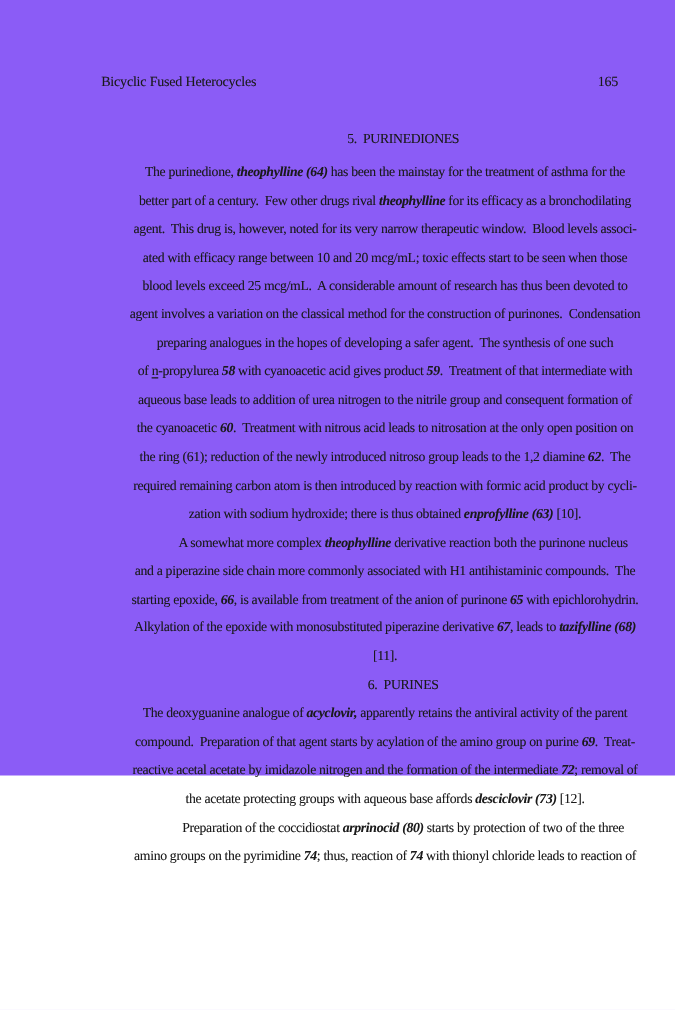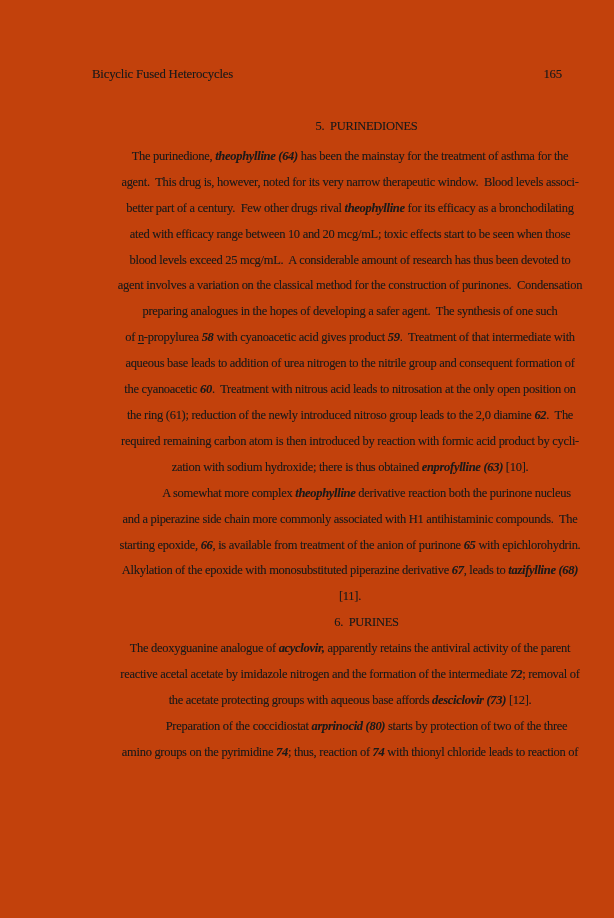--- a/index.html
+++ b/index.html
@@ -6,22 +6,22 @@
     margin: 0;
     padding: 0;
     width: 614px;
     height: 918px;
     background: #ffffff;
     overflow: hidden;
   }
   .page {
     position: relative;
     width: 614px;
-    height: 918px;
-    background: #c2410c;
+    height: 705px;
+    background: #8b5cf6;
     color: #1a1a1a;
     font-family: "Liberation Serif", "DejaVu Serif", serif;
     text-shadow: 0 0 0.5px rgba(25,25,25,0.35);
   }
   .header {
     position: absolute;
     left: 92px;
     right: 52px;
     top: 66px;
     display: flex;
@@ -60,43 +60,44 @@
 
 <div class="page">
   <div class="header">
     <span>Bicyclic Fused Heterocycles</span>
     <span>165</span>
   </div>
   <div class="body">
     <div class="hline first">5.  PURINEDIONES</div>
     <div>
         <div class="line"><span>The purinedione, </span><b>theophylline (64)</b><span> has been the mainstay for the treatment of asthma for the</span></div>
+        <div class="line"><span>better part of a century.  Few other drugs rival </span><b>theophylline</b><span> for its efficacy as a bronchodilating</span></div>
         <div class="line"><span>agent.  This drug is, however, noted for its very narrow therapeutic window.  Blood levels associ-</span></div>
-        <div class="line"><span>better part of a century.  Few other drugs rival </span><b>theophylline</b><span> for its efficacy as a bronchodilating</span></div>
         <div class="line"><span>ated with efficacy range between 10 and 20 mcg/mL; toxic effects start to be seen when those</span></div>
         <div class="line"><span>blood levels exceed 25 mcg/mL.  A considerable amount of research has thus been devoted to</span></div>
         <div class="line"><span>agent involves a variation on the classical method for the construction of purinones.  Condensation</span></div>
         <div class="line"><span>preparing analogues in the hopes of developing a safer agent.  The synthesis of one such</span></div>
         <div class="line"><span>of </span><u>n</u><span>-propylurea </span><b>58</b><span> with cyanoacetic acid gives product </span><b>59</b><span>.  Treatment of that intermediate with</span></div>
         <div class="line"><span>aqueous base leads to addition of urea nitrogen to the nitrile group and consequent formation of</span></div>
         <div class="line"><span>the cyanoacetic </span><b>60</b><span>.  Treatment with nitrous acid leads to nitrosation at the only open position on</span></div>
-        <div class="line"><span>the ring (61); reduction of the newly introduced nitroso group leads to the 2,0 diamine </span><b>62</b><span>.  The</span></div>
+        <div class="line"><span>the ring (61); reduction of the newly introduced nitroso group leads to the 1,2 diamine </span><b>62</b><span>.  The</span></div>
         <div class="line"><span>required remaining carbon atom is then introduced by reaction with formic acid product by cycli-</span></div>
         <div class="line"><span>zation with sodium hydroxide; there is thus obtained </span><b>enprofylline (63)</b><span> [10].</span></div>
       </div>
     <div>
         <div class="line indent"><span>A somewhat more complex </span><b>theophylline</b><span> derivative reaction both the purinone nucleus</span></div>
         <div class="line"><span>and a piperazine side chain more commonly associated with H1 antihistaminic compounds.  The</span></div>
         <div class="line"><span>starting epoxide, </span><b>66</b><span>, is available from treatment of the anion of purinone </span><b>65</b><span> with epichlorohydrin.</span></div>
         <div class="line"><span>Alkylation of the epoxide with monosubstituted piperazine derivative </span><b>67</b><span>, leads to </span><b>tazifylline (68)</b></div>
         <div class="line"><span>[11].</span></div>
       </div>
     <div class="hline">6.  PURINES</div>
     <div>
         <div class="line"><span>The deoxyguanine analogue of </span><b>acyclovir,</b><span> apparently retains the antiviral activity of the parent</span></div>
+        <div class="line"><span>compound.  Preparation of that agent starts by acylation of the amino group on purine </span><b>69</b><span>.  Treat-</span></div>
         <div class="line"><span>reactive acetal acetate by imidazole nitrogen and the formation of the intermediate </span><b>72</b><span>; removal of</span></div>
         <div class="line"><span>the acetate protecting groups with aqueous base affords </span><b>desciclovir (73)</b><span> [12].</span></div>
       </div>
     <div>
         <div class="line indent"><span>Preparation of the coccidiostat </span><b>arprinocid (80)</b><span> starts by protection of two of the three</span></div>
         <div class="line"><span>amino groups on the pyrimidine </span><b>74</b><span>; thus, reaction of </span><b>74</b><span> with thionyl chloride leads to reaction of</span></div>
       </div>
   </div>
 </div>
 

